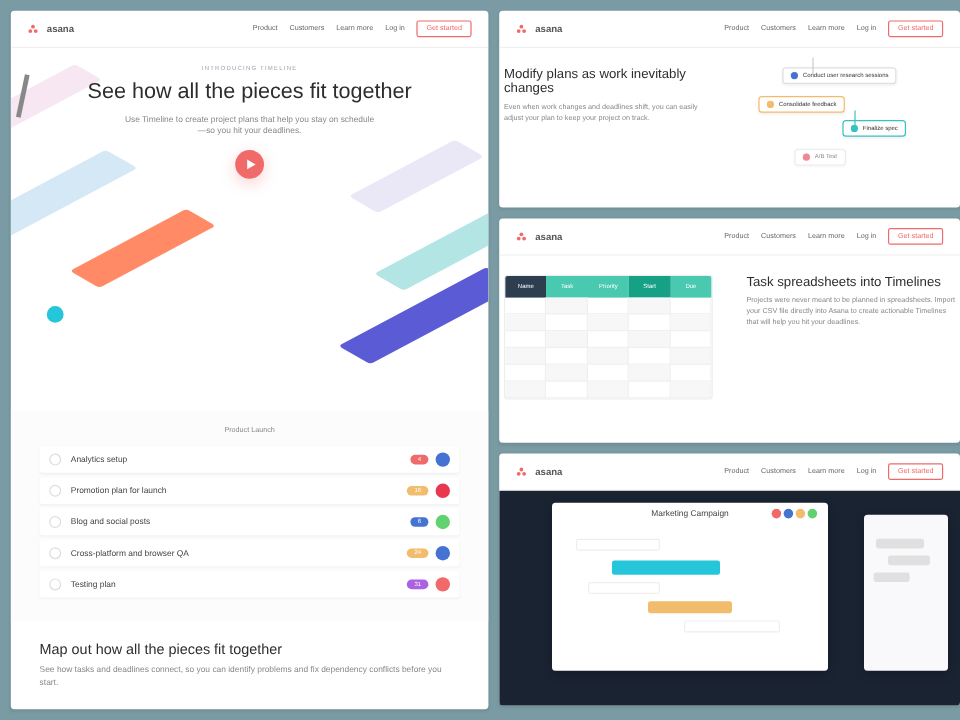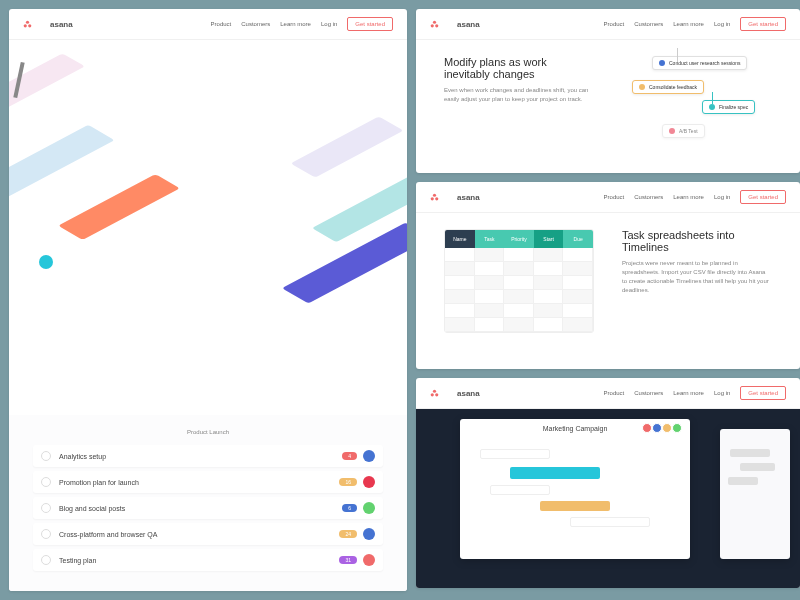--- a/index.html
+++ b/index.html
@@ -6,21 +6,21 @@
 body { font-family: -apple-system, BlinkMacSystemFont, 'Segoe UI', sans-serif; background: #7a9ba3; width: 800px; height: 600px; overflow: hidden; font-size: 7px; color: #333; }
 .grid { display: grid; grid-template-columns: 398px 384px; gap: 9px; padding: 9px; height: 600px; }
 .left-col { display: flex; flex-direction: column; gap: 0; }
 .right-col { display: flex; flex-direction: column; gap: 9px; }
 .panel { background: #fff; border-radius: 3px; overflow: hidden; box-shadow: 0 1px 3px rgba(0,0,0,0.1); }
 .panel-left { height: 582px; display: flex; flex-direction: column; }
 .panel-r1 { height: 164px; }
 .panel-r2 { height: 187px; }
 .panel-r3 { height: 210px; }
 .nav { display: flex; align-items: center; padding: 8px 14px; border-bottom: 1px solid #f0f0f0; }
-.logo { display: flex; align-items: center; gap: 18px; font-weight: 600; color: #555; font-size: 8px; }
+.logo { display: flex; align-items: center; gap: 7px; font-weight: 600; color: #555; font-size: 8px; }
 .logo-icon { width: 9px; height: 9px; }
 .nav-links { margin-left: auto; display: flex; align-items: center; gap: 10px; }
 .nav-link { color: #666; font-size: 6px; cursor: pointer; }
 .cta-btn { border: 1px solid #f06a6a; color: #f06a6a; padding: 3px 7px; border-radius: 2px; font-size: 6px; cursor: pointer; background: #fff; }
 
 .hero { position: relative; padding: 14px 20px 0; text-align: center; flex: 1; overflow: hidden; }
 .eyebrow { font-size: 5px; letter-spacing: 1px; color: #9ca3af; text-transform: uppercase; margin-bottom: 6px; }
 .hero-title { font-size: 18px; font-weight: 400; color: #2d2d2d; line-height: 1.2; margin-bottom: 8px; }
 .hero-sub { font-size: 7px; color: #888; line-height: 1.4; max-width: 210px; margin: 0 auto 10px; }
 .play-btn { width: 24px; height: 24px; border-radius: 50%; background: #f06a6a; display: flex; align-items: center; justify-content: center; margin: 0 auto; cursor: pointer; box-shadow: 0 4px 12px rgba(240,106,106,0.3); }
@@ -33,21 +33,21 @@
 .task-row { display: flex; align-items: center; background: #fff; border-radius: 3px; padding: 5px 8px; margin-bottom: 4px; box-shadow: 0 1px 2px rgba(0,0,0,0.04); }
 .task-check { width: 10px; height: 10px; border: 1px solid #ddd; border-radius: 50%; margin-right: 8px; }
 .task-name { flex: 1; font-size: 7px; color: #444; }
 .task-badge { padding: 1px 6px; border-radius: 8px; font-size: 5px; color: #fff; margin-right: 6px; }
 .task-avatar { width: 12px; height: 12px; border-radius: 50%; }
 
 .section-text { padding: 16px 24px; }
 .section-title { font-size: 12px; font-weight: 500; color: #2d2d2d; margin-bottom: 6px; }
 .section-body { font-size: 7px; color: #888; line-height: 1.5; }
 
-.panel-body { display: flex; padding: 16px 28px; gap: 28px; height: calc(100% - 30px); }
+.panel-body { display: flex; padding: 16px 4px; gap: 28px; height: calc(100% - 30px); }
 .panel-body-text { flex: 1; }
 .panel-body-vis { flex: 1; position: relative; }
 
 .flow-node { position: absolute; background: #fff; border: 1px solid #e0e0e0; border-radius: 3px; padding: 3px 6px; font-size: 5px; display: flex; align-items: center; gap: 4px; box-shadow: 0 1px 3px rgba(0,0,0,0.08); }
 .flow-dot { width: 6px; height: 6px; border-radius: 50%; }
 
 .sheet { display: grid; grid-template-columns: repeat(5, 1fr); grid-template-rows: 18px repeat(6, 14px); border: 1px solid #eee; border-radius: 3px; overflow: hidden; background: #fff; }
 .sheet-h { font-size: 5px; color: #fff; display: flex; align-items: center; justify-content: center; font-weight: 500; }
 .sheet-c { border-right: 1px solid #f0f0f0; border-bottom: 1px solid #f0f0f0; }
 
@@ -86,20 +86,28 @@
         <div class="iso-scene">
           <div style="position:absolute;left:-20px;top:30px;width:90px;height:22px;background:#f7e7f2;transform:rotate(-28deg) skewX(32deg);border-radius:3px;"></div>
           <div style="position:absolute;left:-30px;top:110px;width:130px;height:26px;background:#d4e8f5;transform:rotate(-28deg) skewX(32deg);border-radius:3px;"></div>
           <div style="position:absolute;left:55px;top:155px;width:110px;height:24px;background:#ff8a65;transform:rotate(-28deg) skewX(32deg);border-radius:3px;"></div>
           <div style="position:absolute;right:10px;top:95px;width:100px;height:24px;background:#eae7f7;transform:rotate(-28deg) skewX(32deg);border-radius:3px;"></div>
           <div style="position:absolute;right:-30px;top:155px;width:120px;height:24px;background:#b3e5e5;transform:rotate(-28deg) skewX(32deg);border-radius:3px;"></div>
           <div style="position:absolute;right:-20px;top:210px;width:140px;height:26px;background:#5b5bd6;transform:rotate(-28deg) skewX(32deg);border-radius:3px;"></div>
           <div style="position:absolute;left:30px;top:215px;width:14px;height:14px;background:#26c6da;border-radius:50%;"></div>
           <div style="position:absolute;left:8px;top:22px;width:4px;height:36px;background:#888;transform:rotate(12deg);"></div>
         </div>
+        <div style="position:relative;z-index:2;">
+          <div class="eyebrow">INTRODUCING TIMELINE</div>
+          <h1 class="hero-title">See how all the pieces fit together</h1>
+          <p class="hero-sub">Use Timeline to create project plans that help you stay on schedule—so you hit your deadlines.</p>
+          <div class="play-btn">
+            <div class="play-tri"></div>
+          </div>
+        </div>
       </div>
 
       <div class="tasklist-section">
         <div class="tasklist-header">Product Launch</div>
         <div class="task-row">
           <div class="task-check"></div>
           <div class="task-name">Analytics setup</div>
           <div class="task-badge" style="background:#f06a6a">4</div>
           <div class="task-avatar" style="background:#4573d2"></div>
         </div>
@@ -122,20 +130,24 @@
           <div class="task-avatar" style="background:#4573d2"></div>
         </div>
         <div class="task-row">
           <div class="task-check"></div>
           <div class="task-name">Testing plan</div>
           <div class="task-badge" style="background:#aa62e3">31</div>
           <div class="task-avatar" style="background:#f06a6a"></div>
         </div>
       </div>
 
+      <div class="section-text">
+        <div class="section-title">Map out how all the pieces fit together</div>
+        <div class="section-body">See how tasks and deadlines connect, so you can identify problems and fix dependency conflicts before you start.</div>
+      </div>
     </div>
   </div>
 
   <div class="right-col">
 
     <div class="panel panel-r1">
       <div class="nav">
         <div class="logo">
           <svg class="logo-icon" viewBox="0 0 20 20">
               <circle cx="10" cy="5" r="3.5" fill="#f06a6a"></circle>

